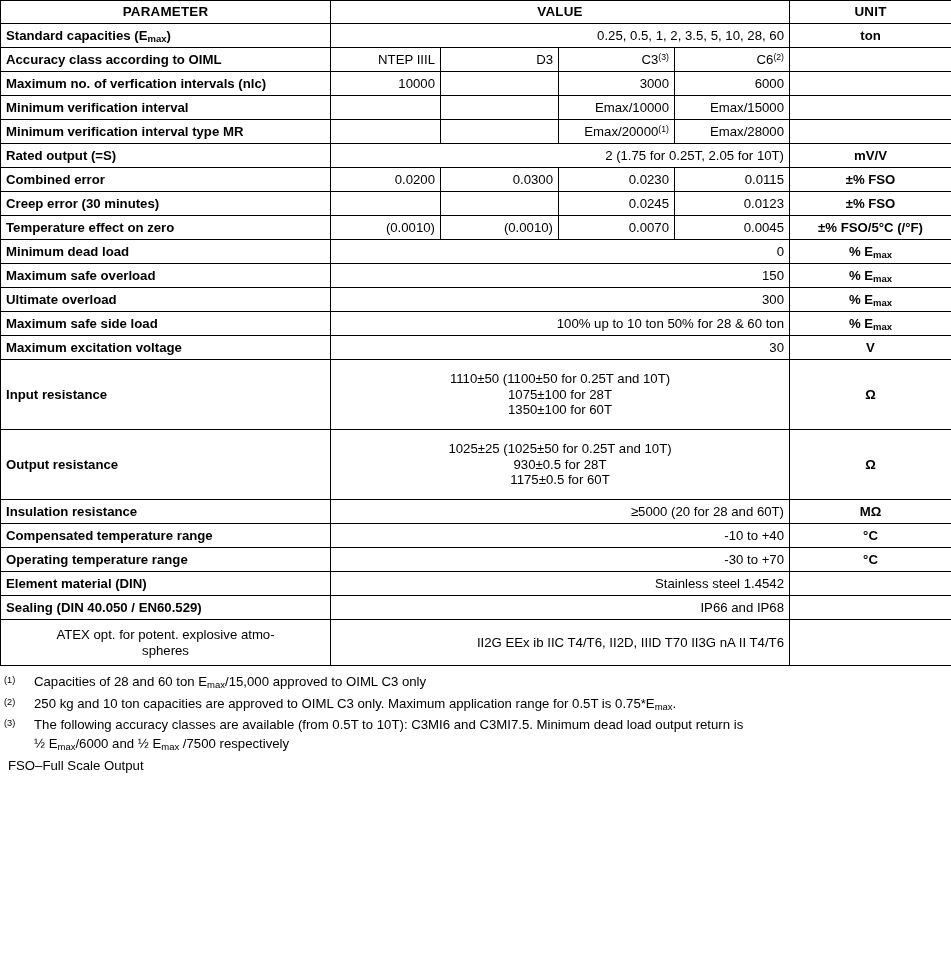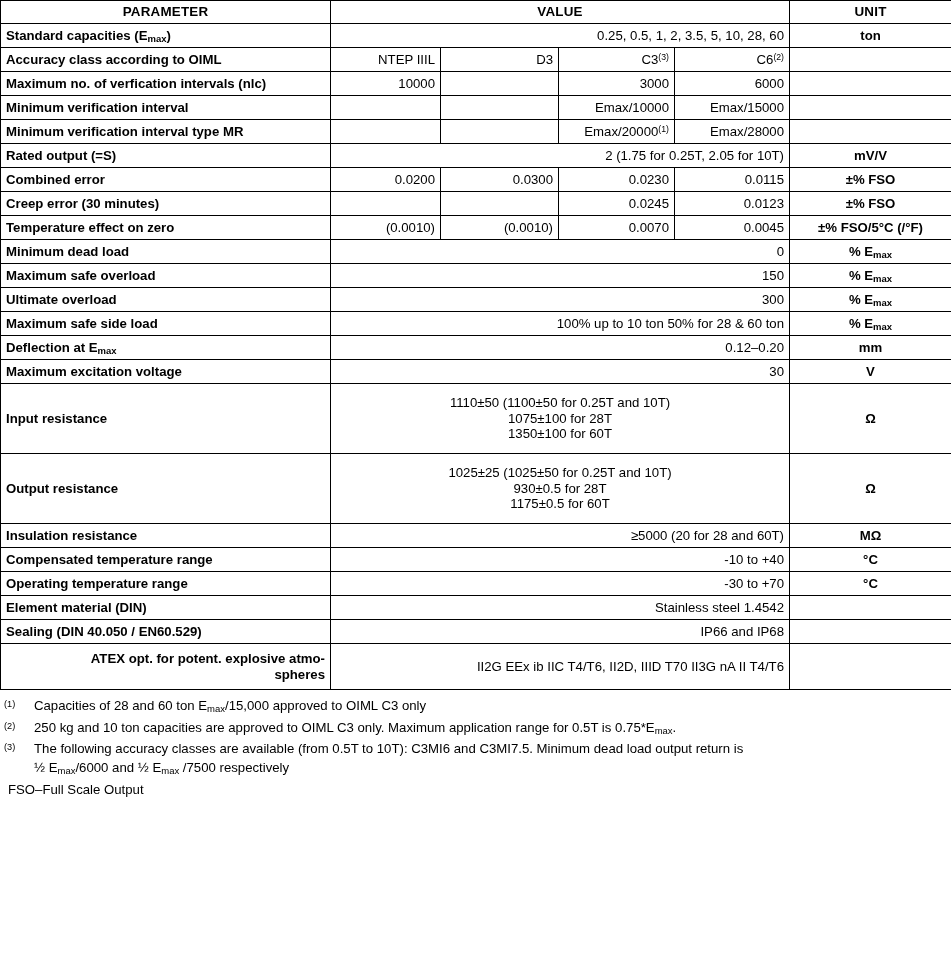--- a/index.html
+++ b/index.html
@@ -64,22 +64,22 @@
   td.tall {
     height: 70px;
   }
   td.multiline {
     text-align: center;
     line-height: 1.35;
     padding-top: 3px;
     padding-bottom: 3px;
   }
   td.param-wrap {
-    font-weight: bold;
-    text-align: right;
+    font-weight: normal;
+    text-align: center;
     line-height: 1.25;
     height: 46px;
   }
   sub {
     font-size: .72em;
     vertical-align: -0.22em;
     line-height: 0;
   }
   sup {
     font-size: .66em;
@@ -216,25 +216,20 @@
           <td class="param">Ultimate overload</td>
           <td colspan="4" class="val">300</td>
           <td class="unit">% E<sub>max</sub></td>
         </tr>
         <tr>
           <td class="param">Maximum safe side load</td>
           <td colspan="4" class="val">100% up to 10 ton   50% for 28 &amp; 60 ton</td>
           <td class="unit">% E<sub>max</sub></td>
         </tr>
         <tr>
-          <td class="param">Deflection at E<sub>max</sub></td>
-          <td colspan="4" class="val">0.12–0.20</td>
-          <td class="unit">mm</td>
-        </tr>
-        <tr>
           <td class="param">Maximum excitation voltage</td>
           <td colspan="4" class="val">30</td>
           <td class="unit">V</td>
         </tr>
         <tr>
           <td class="param tall">Input resistance</td>
           <td colspan="4" class="val multiline tall">
             <div>1110±50 (1100±50 for 0.25T and 10T)</div>
             <div>1075±100 for 28T</div>
             <div>1350±100 for 60T</div>

